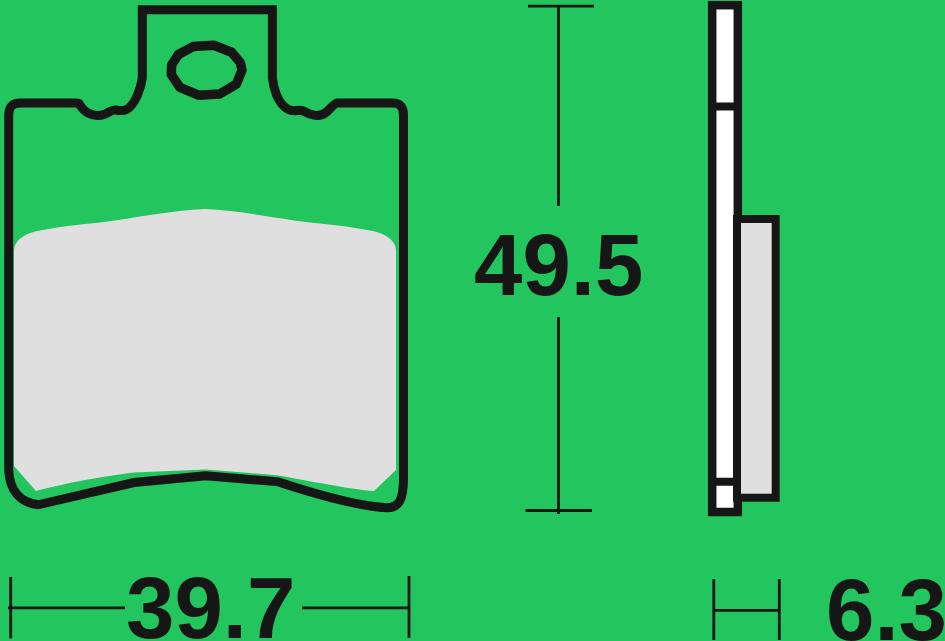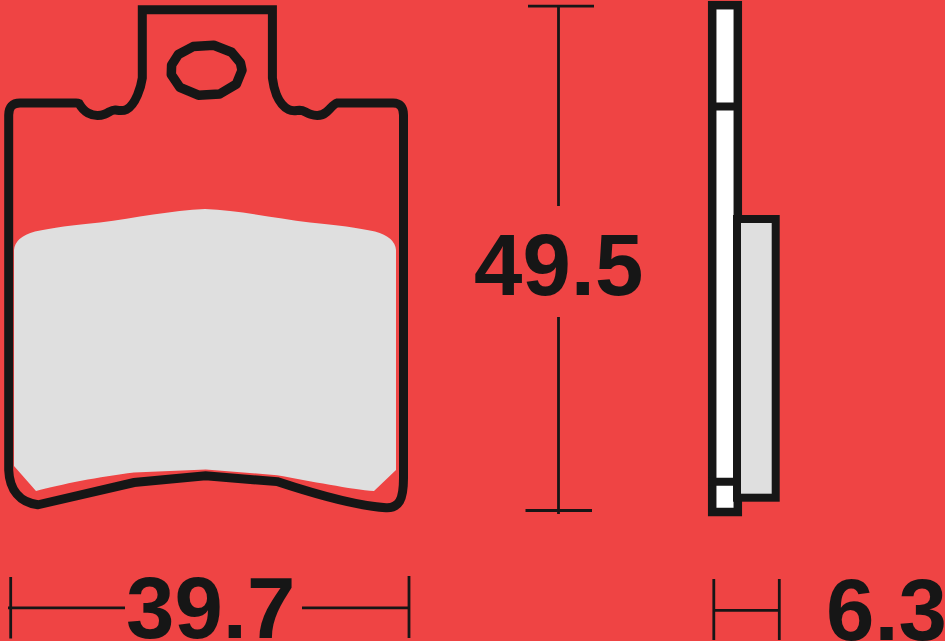--- a/index.html
+++ b/index.html
@@ -1,16 +1,16 @@
 <!DOCTYPE html>
 <html><head>
 <meta charset="utf-8">
 <style>
   html,body{margin:0;padding:0;background:#ffffff;}
-  #stage{position:relative;width:945px;height:641px;overflow:hidden;background:#ef4444;}
+  #stage{position:relative;width:945px;height:641px;overflow:hidden;background:#22c55e;}
   svg{position:absolute;top:0;left:0;}
   text{font-family:"Liberation Sans",sans-serif;font-weight:bold;fill:#161616;}
 </style>
 </head>
 <body>
 <div id="stage">
 <svg width="945" height="641" viewBox="0 0 945 641">
 
   <path d="M 14,250 Q 15,237 35,231.5 Q 60,226 100,222.5 C 135,218 172,210.3 205,209 C 238,210.3 275,218 310,222.5 Q 350,226 375,231.5 Q 395,237 396,250
            L 396,470 L 374,491 C 352,489.5 310,481 277,475.2 L 205.8,469.5 L 134,472.5 C 100,476.5 60,484.5 36,491 L 14,466 Z" fill="#dfdfdf"></path>

